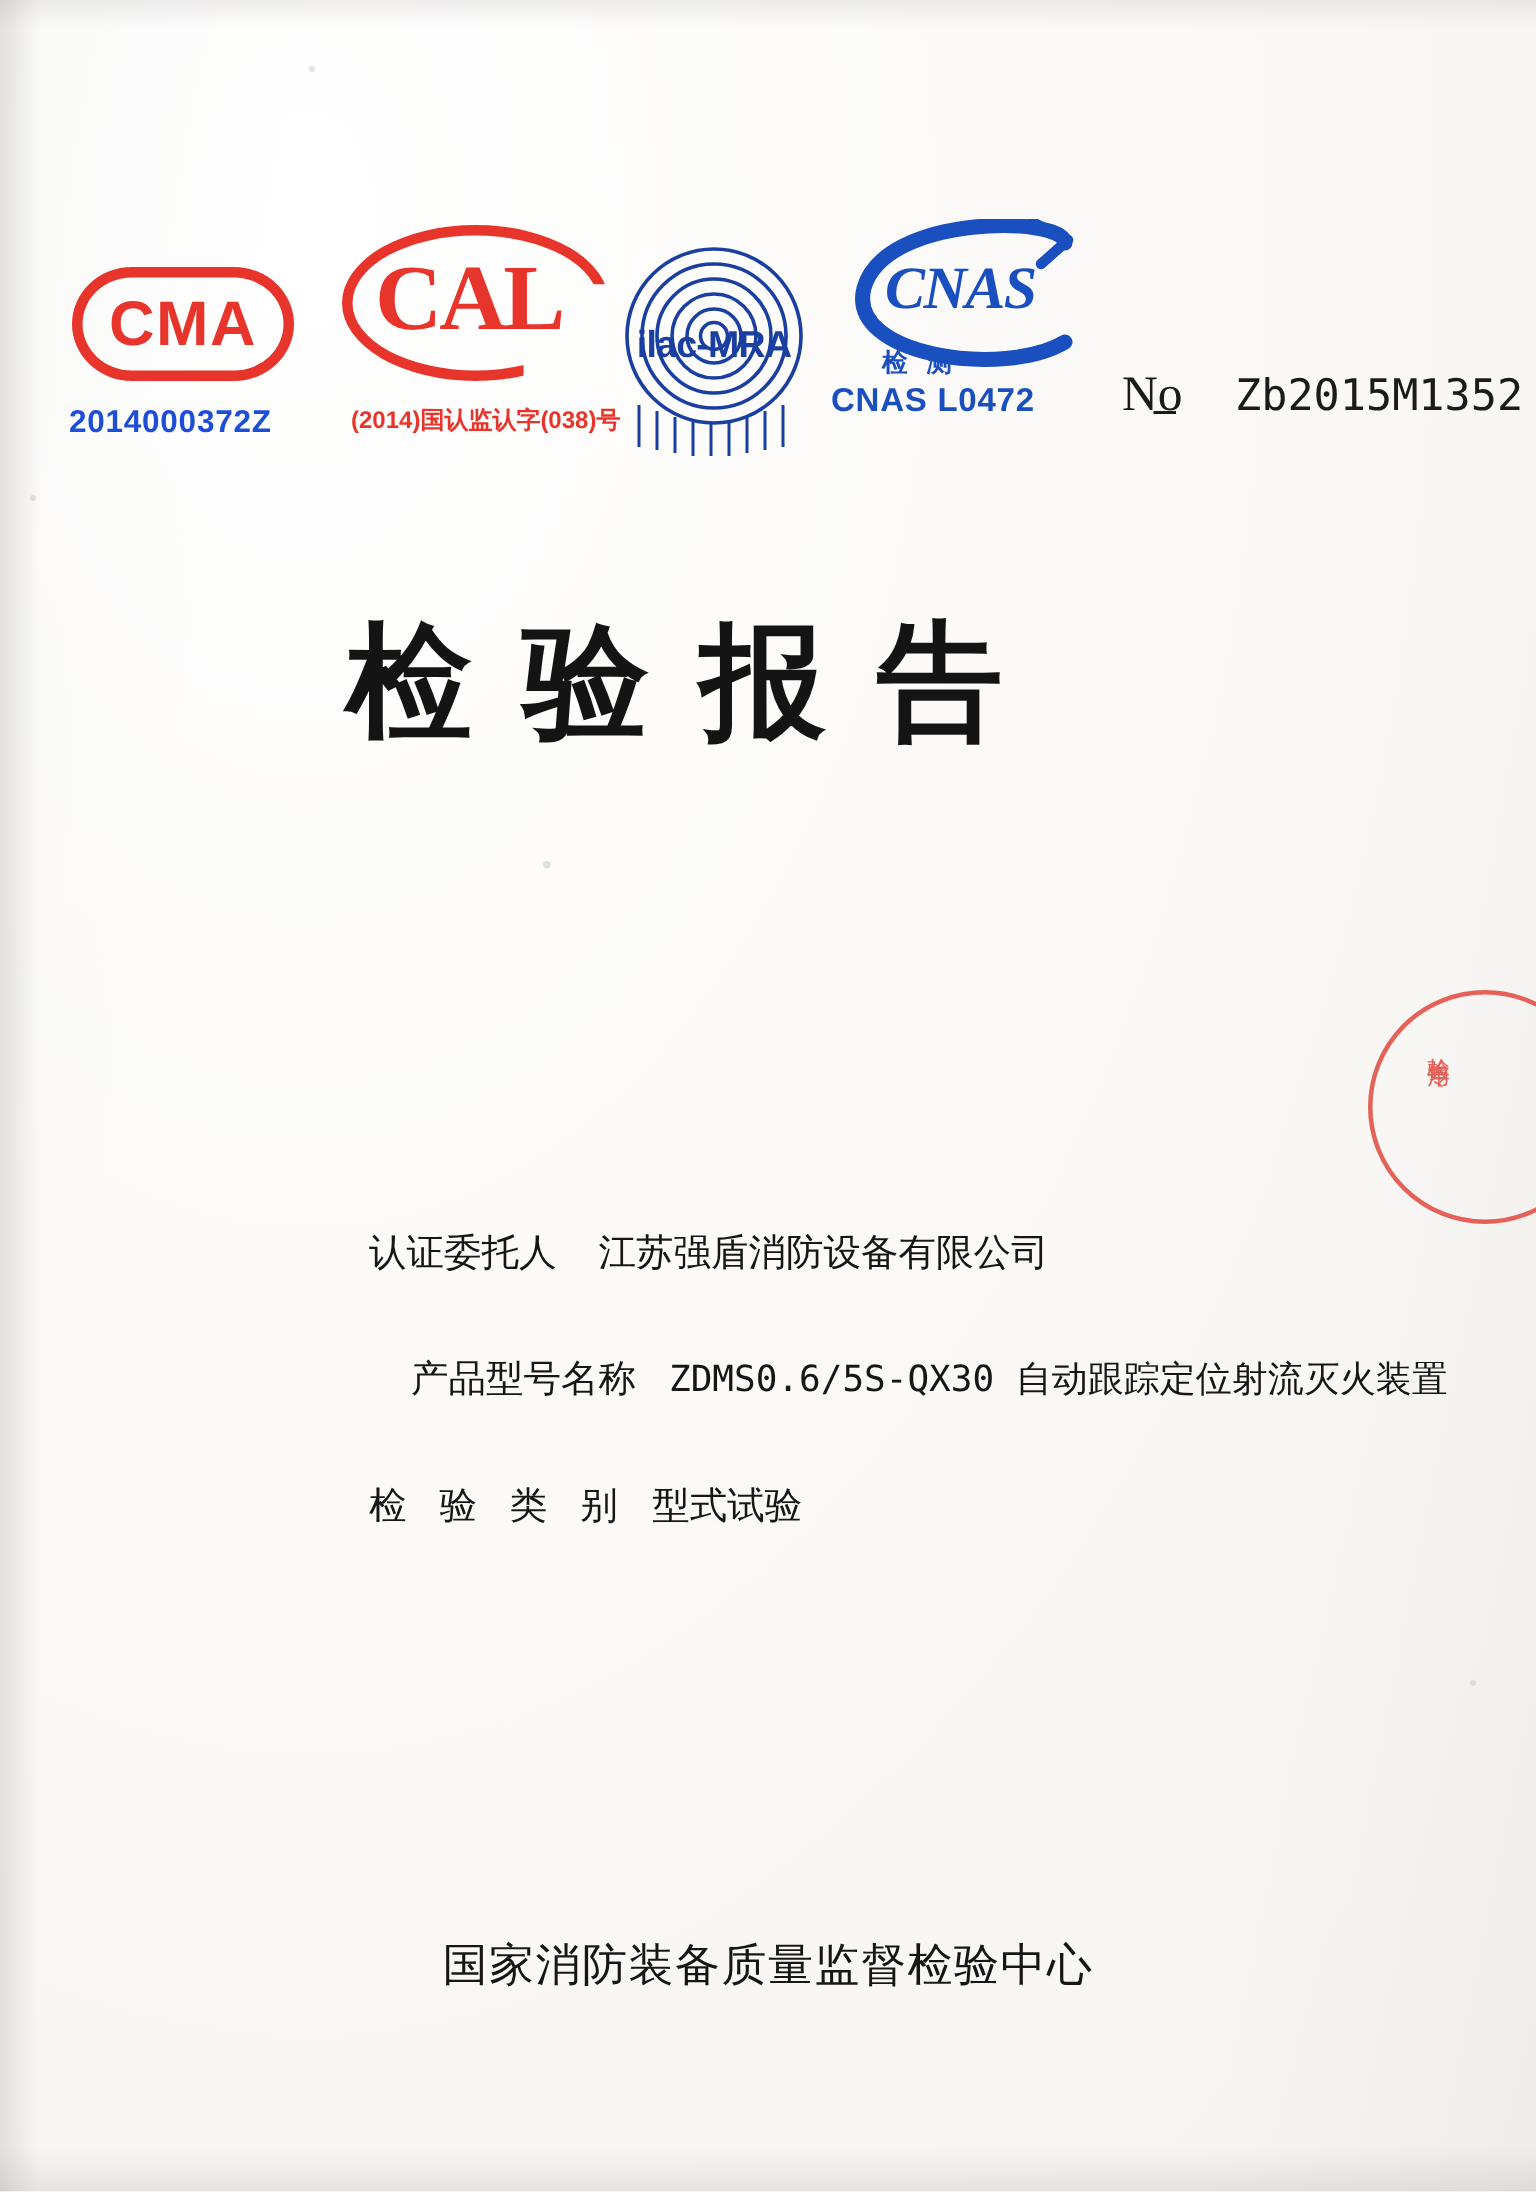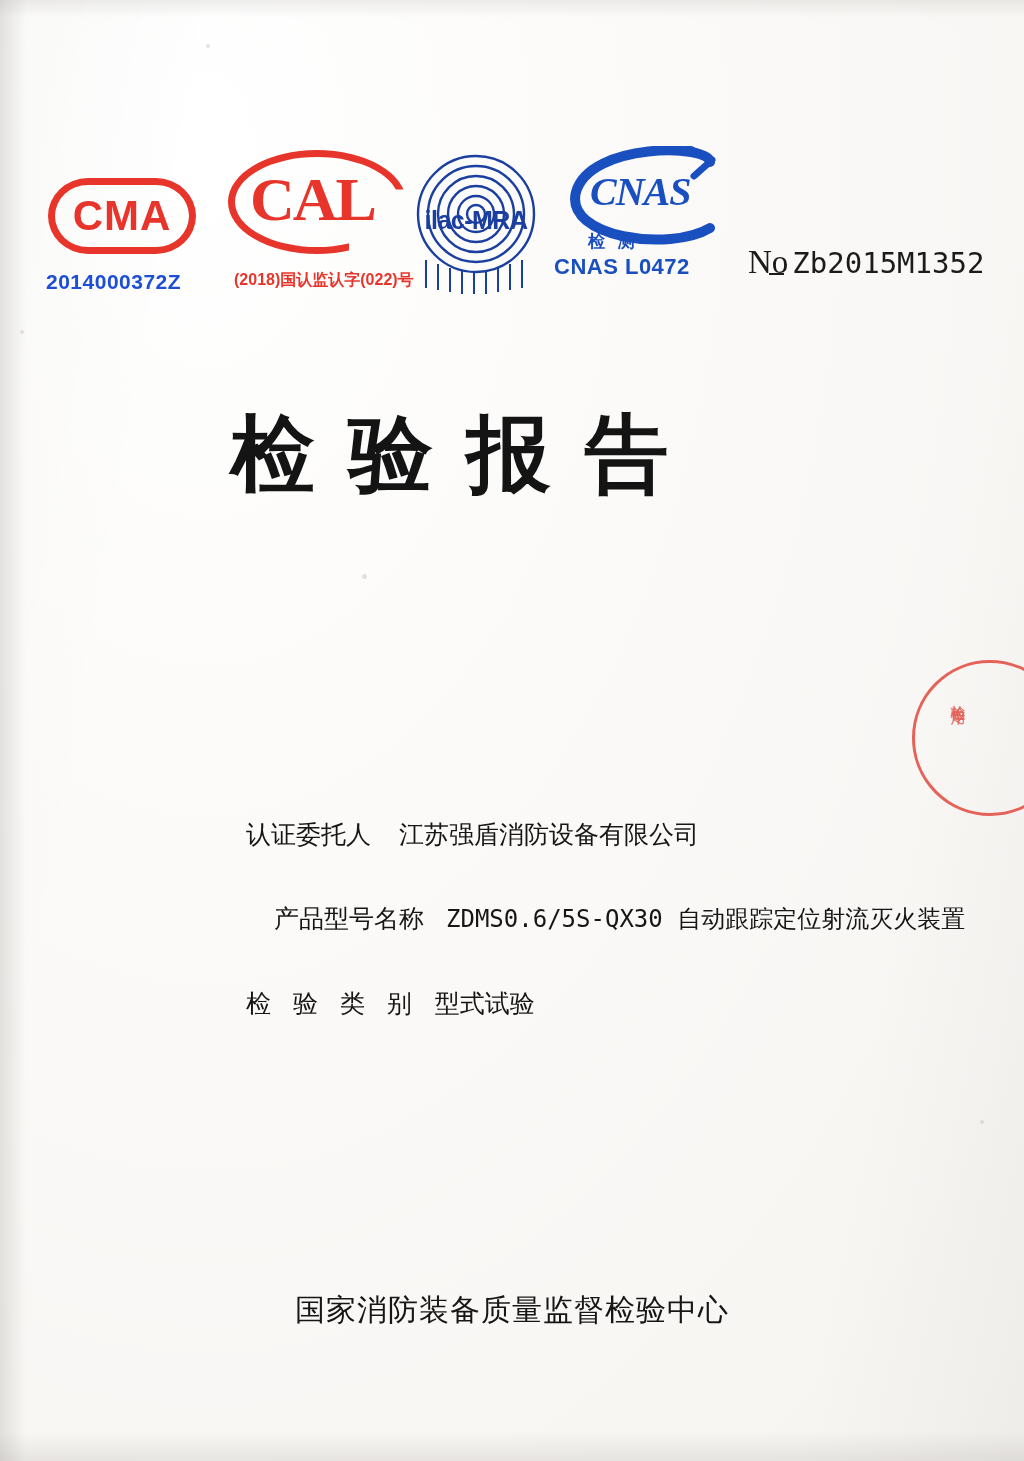--- a/index.html
+++ b/index.html
@@ -132,21 +132,21 @@
     font-size: 16px;
     font-weight: bold;
     color: #e8352c;
     white-space: nowrap;
   }
 
   
   .ilac {
     position: absolute;
     left: 348px;
-    top: 8px;
+    top: 18px;
     width: 160px;
     height: 150px;
   }
   .ilac svg { display: block; }
   .ilac-text {
     position: absolute;
     left: 0;
     top: 58px;
     width: 160px;
     text-align: center;
@@ -196,21 +196,21 @@
     letter-spacing: 0.5px;
   }
 
   
   .report-no {
     position: absolute;
     left: 700px;
     top: 84px;
     display: flex;
     align-items: baseline;
-    gap: 4px;
+    gap: 35px;
   }
   .no-sym {
     font-size: 33px;
     color: #1b1b1b;
     font-family: "Liberation Serif", serif;
     font-weight: normal;
     position: relative;
   }
   .no-sym .underbar {
     position: absolute;
@@ -335,21 +335,21 @@
 
   <div class="cma">
     <div class="cma-oval"></div>
     <div class="cma-text">CMA</div>
     <div class="cma-code">2014000372Z</div>
   </div>
 
   <div class="cal">
     <div class="cal-c"></div>
     <div class="cal-letters">CAL</div>
-    <div class="cal-code">(2018)国认监认字(022)号</div>
+    <div class="cal-code">(2014)国认监认字(038)号</div>
   </div>
 
   <div class="ilac">
     <svg width="160" height="150" viewBox="0 0 160 150">
       <g fill="none" stroke="#1a3fa0" stroke-width="2.4">
         <circle cx="80" cy="66" r="58"></circle>
         <circle cx="80" cy="66" r="48"></circle>
         <circle cx="80" cy="66" r="38"></circle>
         <circle cx="80" cy="66" r="28"></circle>
         <circle cx="80" cy="66" r="18"></circle>

